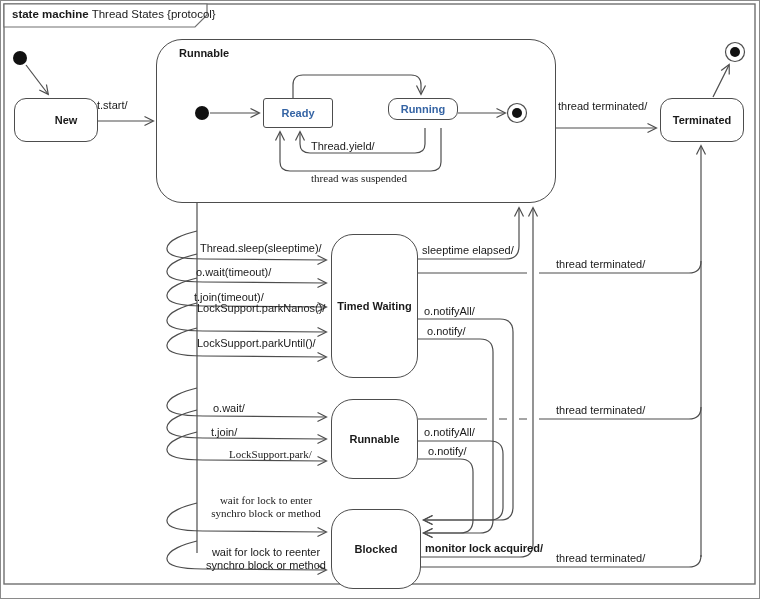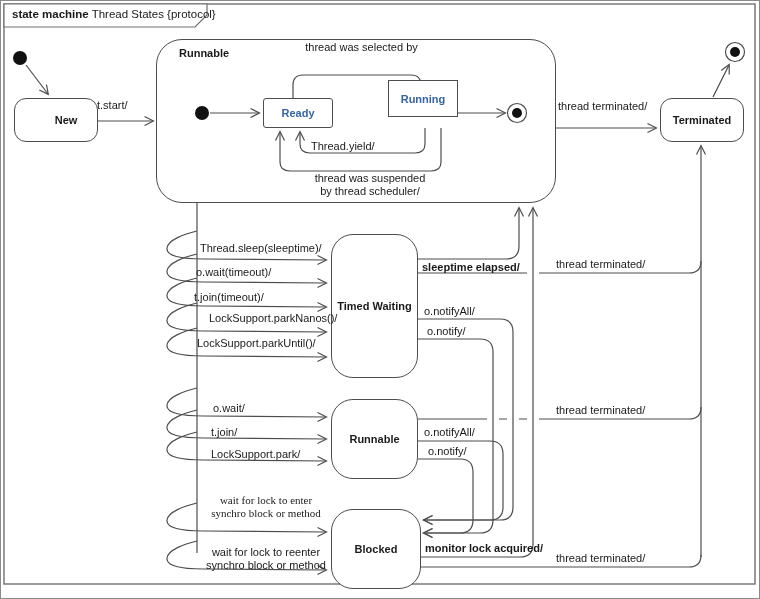--- a/index.html
+++ b/index.html
@@ -98,63 +98,61 @@
 
   <div class="state composite" style="left:155px;top:38px;width:400px;height:164px;border-radius:26px;">
     <span class="stlbl">Runnable</span>
   </div>
   <div class="state" style="left:13px;top:97px;width:84px;height:44px;border-radius:12px;padding-left:20px;">
     <span>New</span>
   </div>
   <div class="state" style="left:262px;top:97px;width:70px;height:30px;border-radius:3px;">
     <span class="blue">Ready</span>
   </div>
-  <div class="state" style="left:387px;top:79px;width:70px;height:37px;border-radius:0;">
+  <div class="state" style="left:387px;top:97px;width:70px;height:22px;border-radius:9px;">
     <span class="blue">Running</span>
   </div>
   <div class="state" style="left:659px;top:97px;width:84px;height:44px;border-radius:12px;">
     <span>Terminated</span>
   </div>
   <div class="state" style="left:330px;top:233px;width:87px;height:144px;border-radius:22px;">
     <span>Timed Waiting</span>
   </div>
   <div class="state" style="left:330px;top:398px;width:87px;height:80px;border-radius:22px;">
     <span>Runnable</span>
   </div>
   <div class="state" style="left:330px;top:508px;width:90px;height:80px;border-radius:22px;">
     <span>Blocked</span>
   </div>
 
   <div class="lbl center lblz" style="left:96px;top:98px;width:52px;">t.start/</div>
 
   <div class="lbl two lblz" style="left:278px;top:40px;width:165px;">
-    <span>thread was selected by</span>
   </div>
   <div class="lbl center lblz" style="left:310px;top:139px;width:105px;">Thread.yield/</div>
-  <div class="lbl two lblz" style="left:284px;top:171px;width:170px;">
+  <div class="lbl two lblz" style="left:273px;top:171px;width:170px;font-family:Liberation Serif, serif;">
     <span>thread was suspended</span>
-    <span>by thread scheduler/</span>
   </div>
 
   <div class="lbl center lblz" style="left:557px;top:99px;width:100px;">thread terminated/</div>
 
   <div class="lbl center lblz" style="left:199px;top:241px;width:132px;">Thread.sleep(sleeptime)/</div>
   <div class="lbl center lblz" style="left:195px;top:265px;width:120px;">o.wait(timeout)/</div>
   <div class="lbl center lblz" style="left:193px;top:290px;width:120px;">t.join(timeout)/</div>
-  <div class="lbl center lblz" style="left:196px;top:311px;width:132px;margin-left:12px;">LockSupport.parkNanos()/</div>
+  <div class="lbl center lblz" style="left:196px;top:301px;width:132px;">LockSupport.parkNanos()/</div>
   <div class="lbl center lblz" style="left:196px;top:336px;width:130px;">LockSupport.parkUntil()/</div>
 
-  <div class="lbl lblz" style="left:421px;top:260px;font-weight:bold;">sleeptime elapsed/</div>
+  <div class="lbl lblz" style="left:421px;top:243px;">sleeptime elapsed/</div>
   <div class="lbl center lblz" style="left:555px;top:257px;width:100px;">thread terminated/</div>
   <div class="lbl lblz" style="left:423px;top:304px;">o.notifyAll/</div>
   <div class="lbl lblz" style="left:426px;top:324px;">o.notify/</div>
 
   <div class="lbl center lblz" style="left:212px;top:401px;width:60px;">o.wait/</div>
   <div class="lbl center lblz" style="left:210px;top:425px;width:60px;">t.join/</div>
-  <div class="lbl center lblz" style="left:210px;top:447px;width:95px;">LockSupport.park/</div>
+  <div class="lbl center lblz" style="left:228px;top:447px;width:95px;font-family:Liberation Serif, serif;">LockSupport.park/</div>
   <div class="lbl center lblz" style="left:555px;top:403px;width:100px;">thread terminated/</div>
   <div class="lbl lblz" style="left:423px;top:425px;">o.notifyAll/</div>
   <div class="lbl lblz" style="left:427px;top:444px;">o.notify/</div>
 
   <div class="lbl two lblz" style="left:185px;top:493px;width:160px;font-family:Liberation Serif, serif;">
     <span>wait for lock to enter</span>
     <span>synchro block or method</span>
   </div>
   <div class="lbl two lblz" style="left:185px;top:545px;width:160px;">
     <span>wait for lock to reenter</span>

